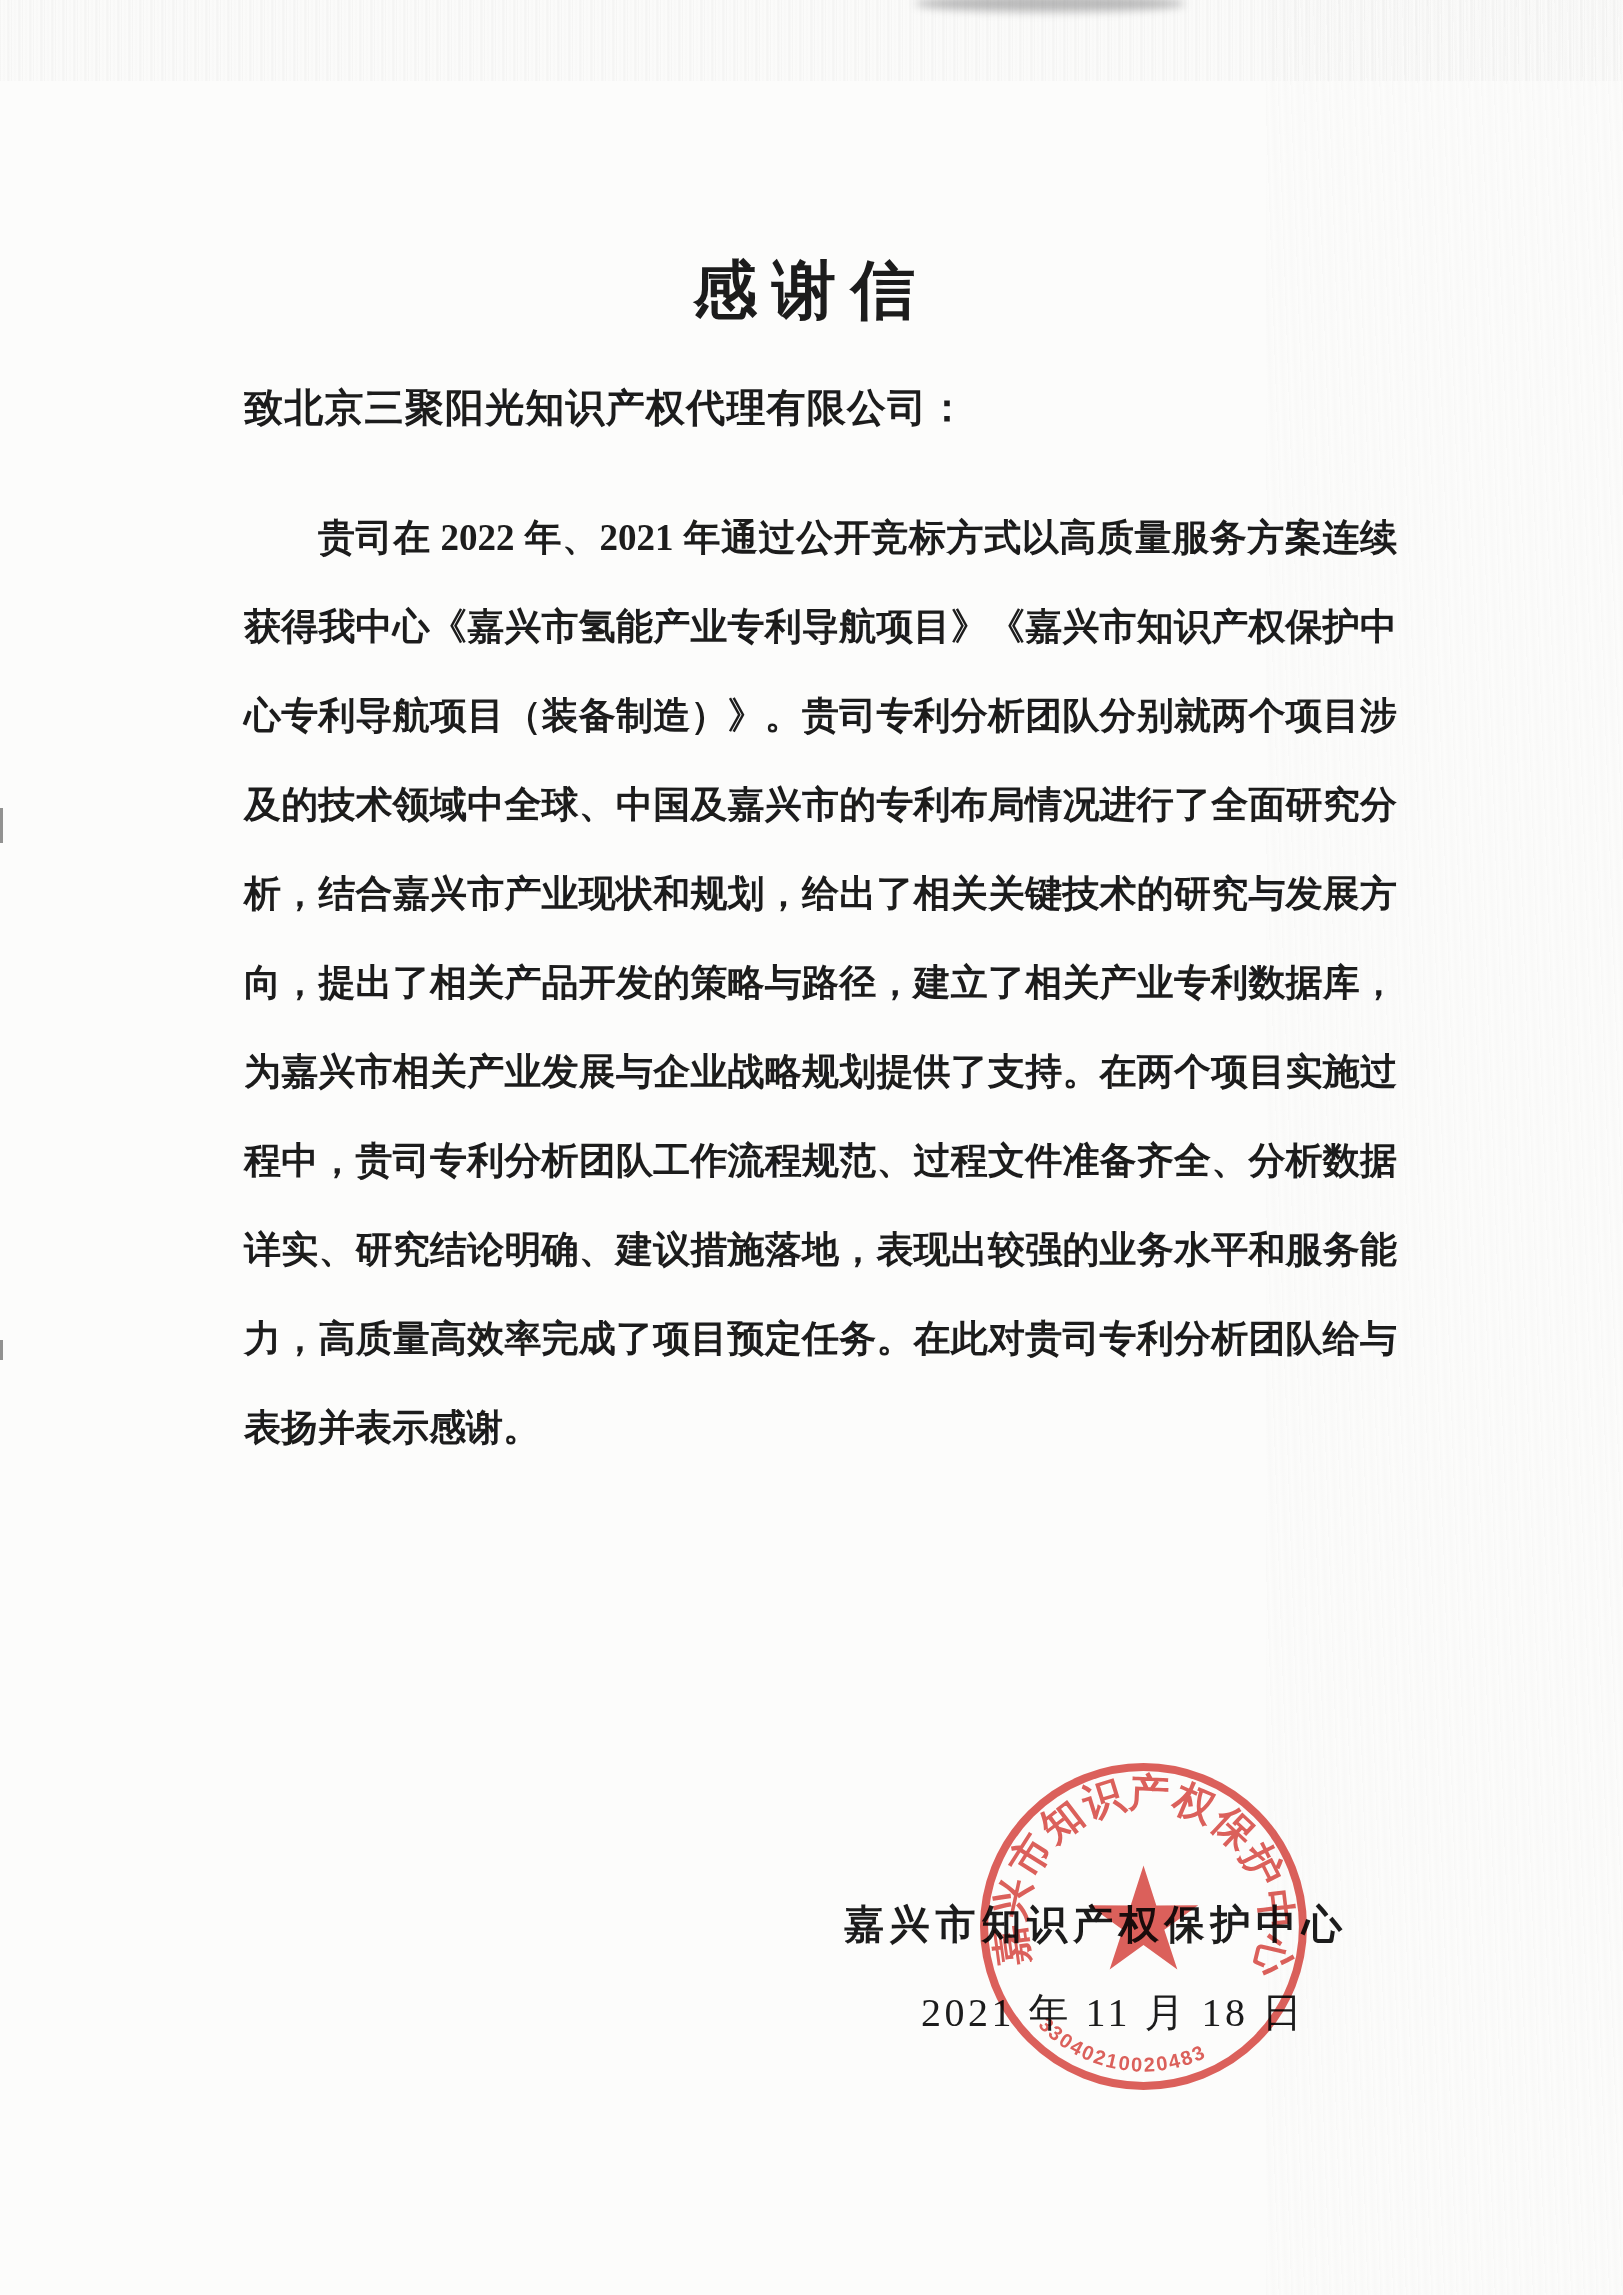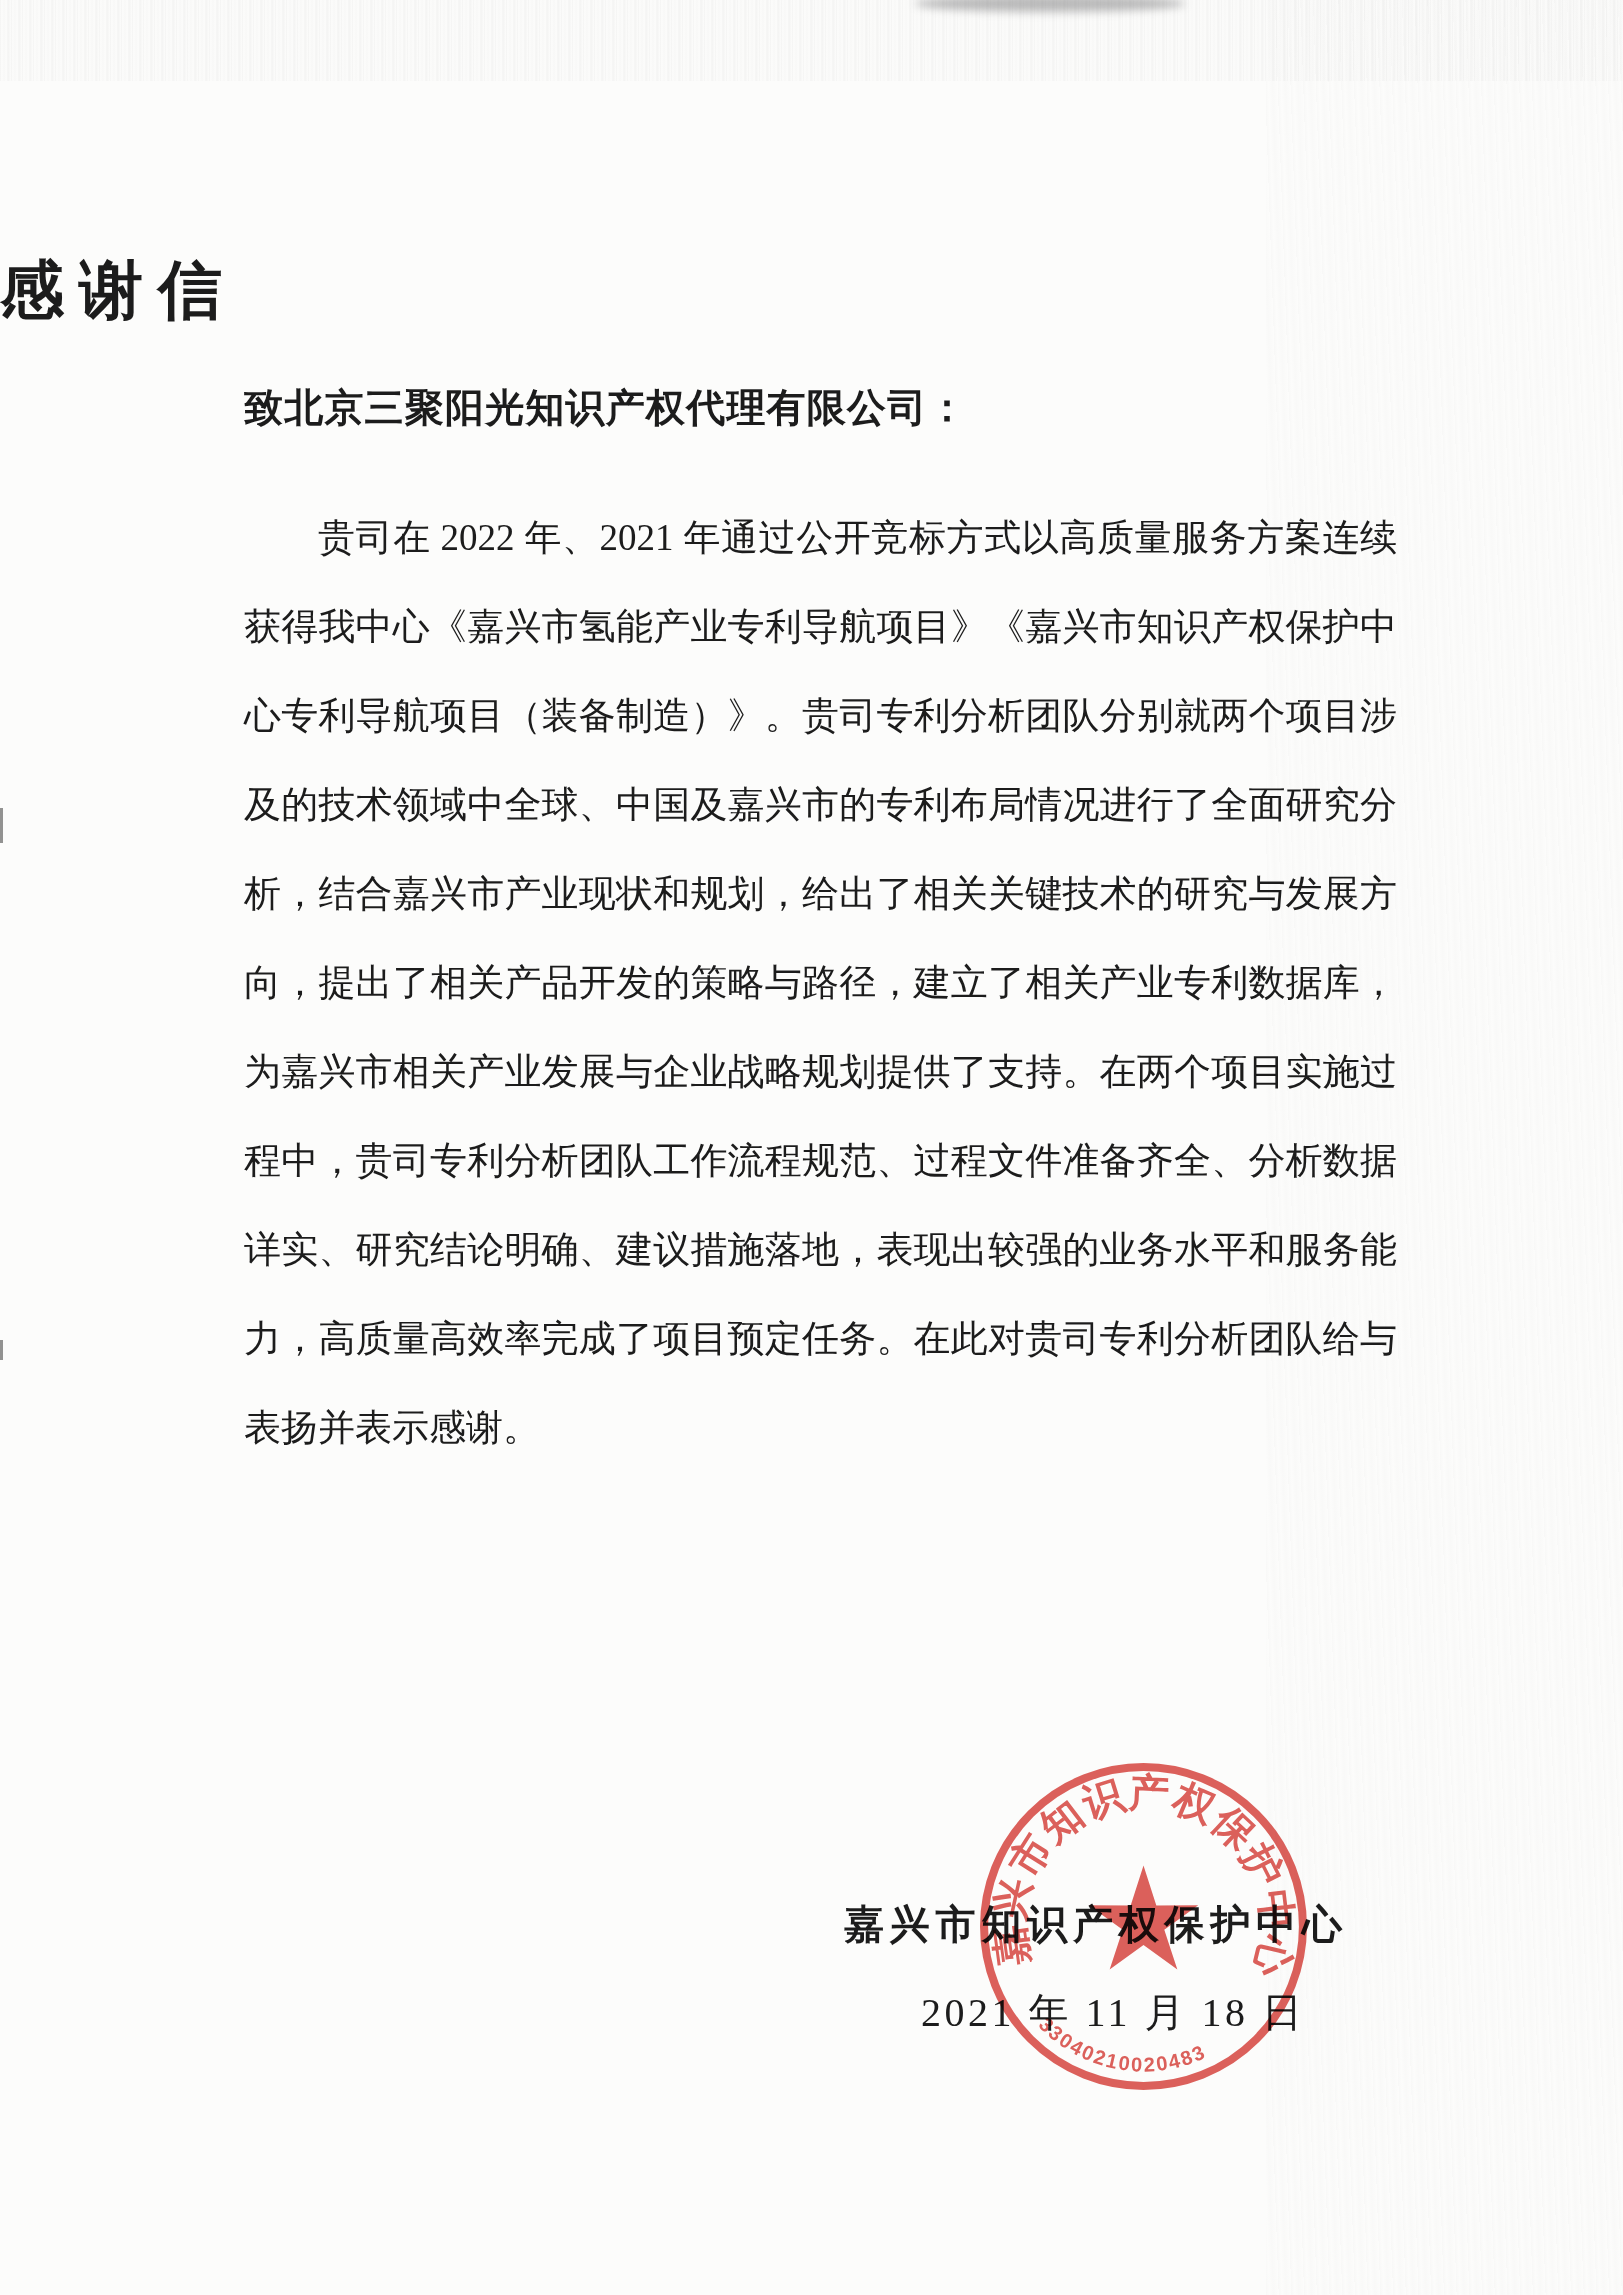--- a/index.html
+++ b/index.html
@@ -57,20 +57,21 @@
     background: rgba(40,40,40,0.5);
     pointer-events: none;
   }
   .edge-mark-1 { top: 808px; height: 35px; }
   .edge-mark-2 { top: 1340px; height: 19.6px; }
 
   .letter-title {
     position: absolute;
     left: 0; top: 256px;
     width: 100%;
+    text-align: center;
     font-size: 64px;
     font-weight: bold;
     letter-spacing: 15px;
     line-height: 1.1;
     white-space: nowrap;
   }
   .salutation {
     position: absolute;
     left: 244px; top: 381px;
     font-size: 39px;
@@ -79,20 +80,21 @@
     white-space: nowrap;
   }
   .letter-body {
     position: absolute;
     left: 244px; top: 493px;
     width: 1153px;
     font-size: 37px;
     line-height: 89px;
     text-align: justify;
     text-align-last: left;
+    font-weight: bold;
   }
   .letter-body p {
     margin: 0;
     text-indent: 2em;
   }
   .signature-line {
     position: absolute;
     left: 844px; top: 1897px;
     font-size: 40px;
     font-weight: bold;

